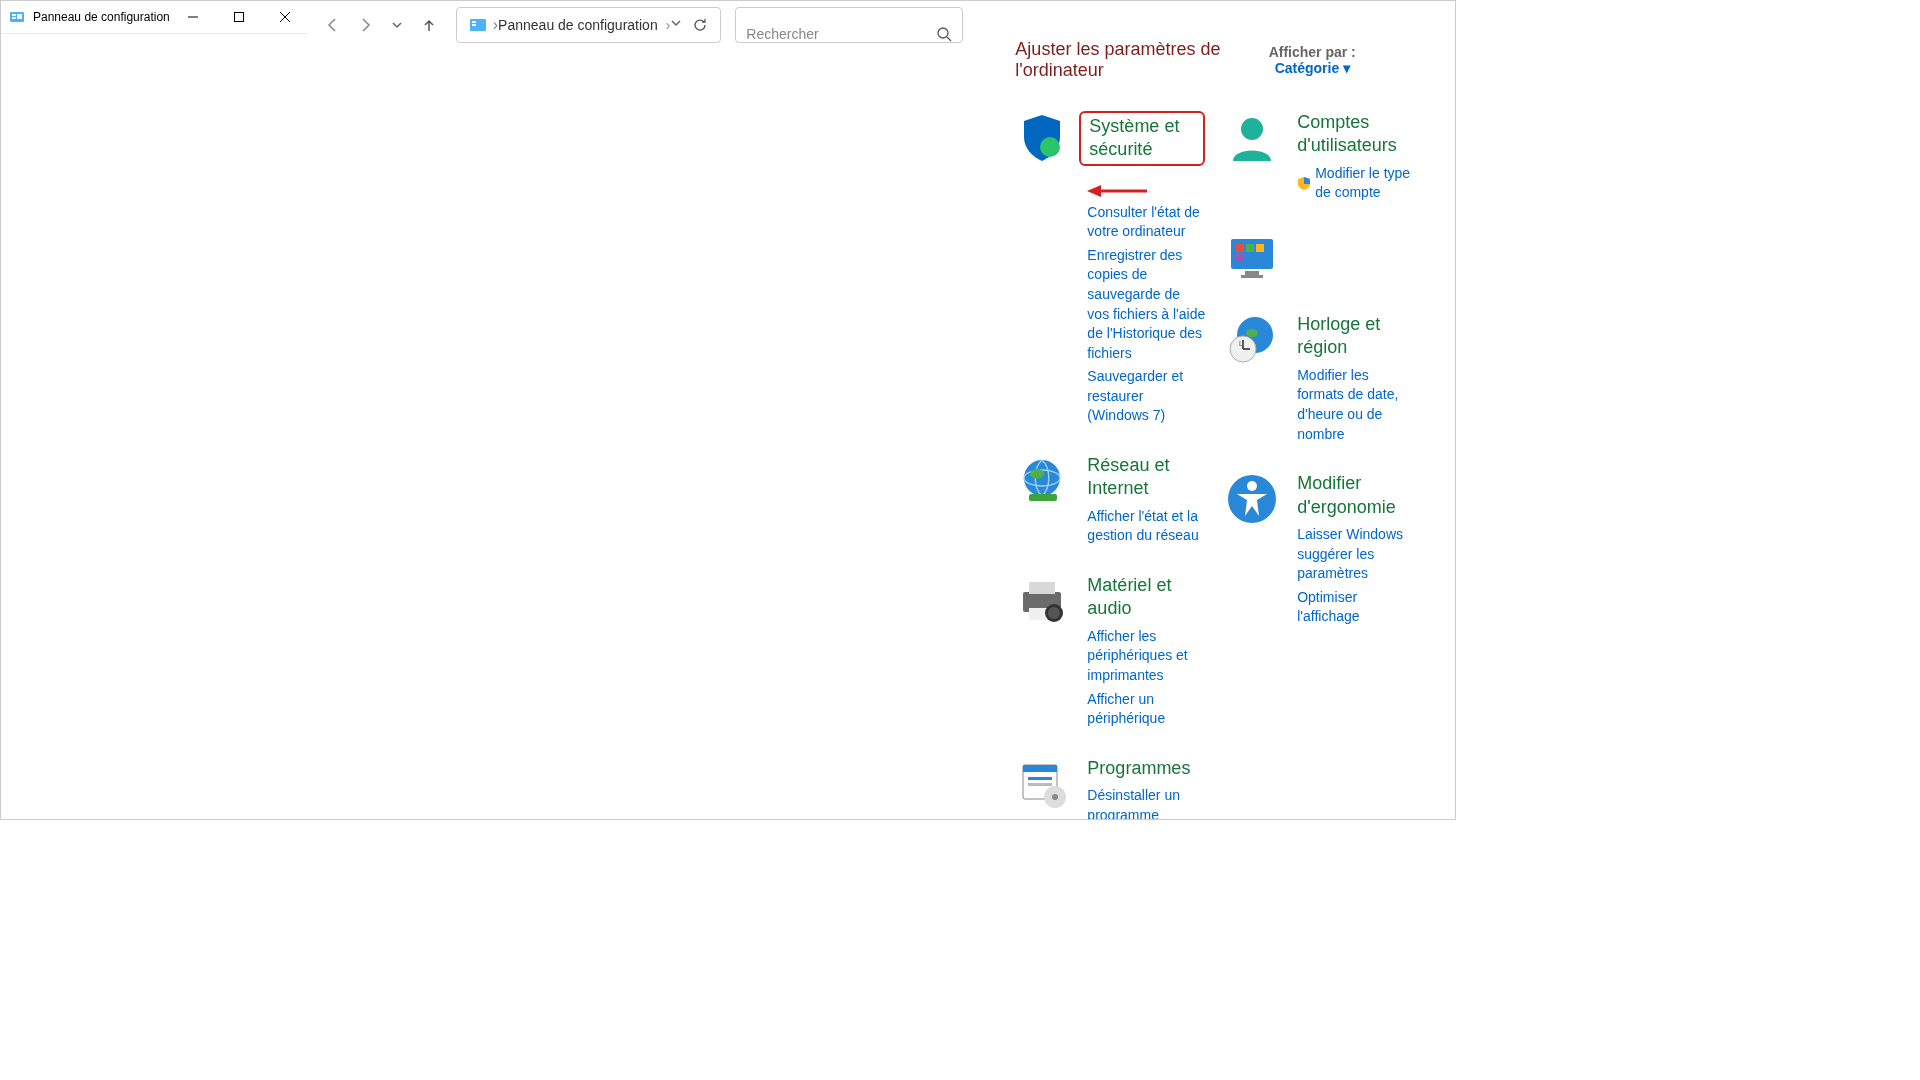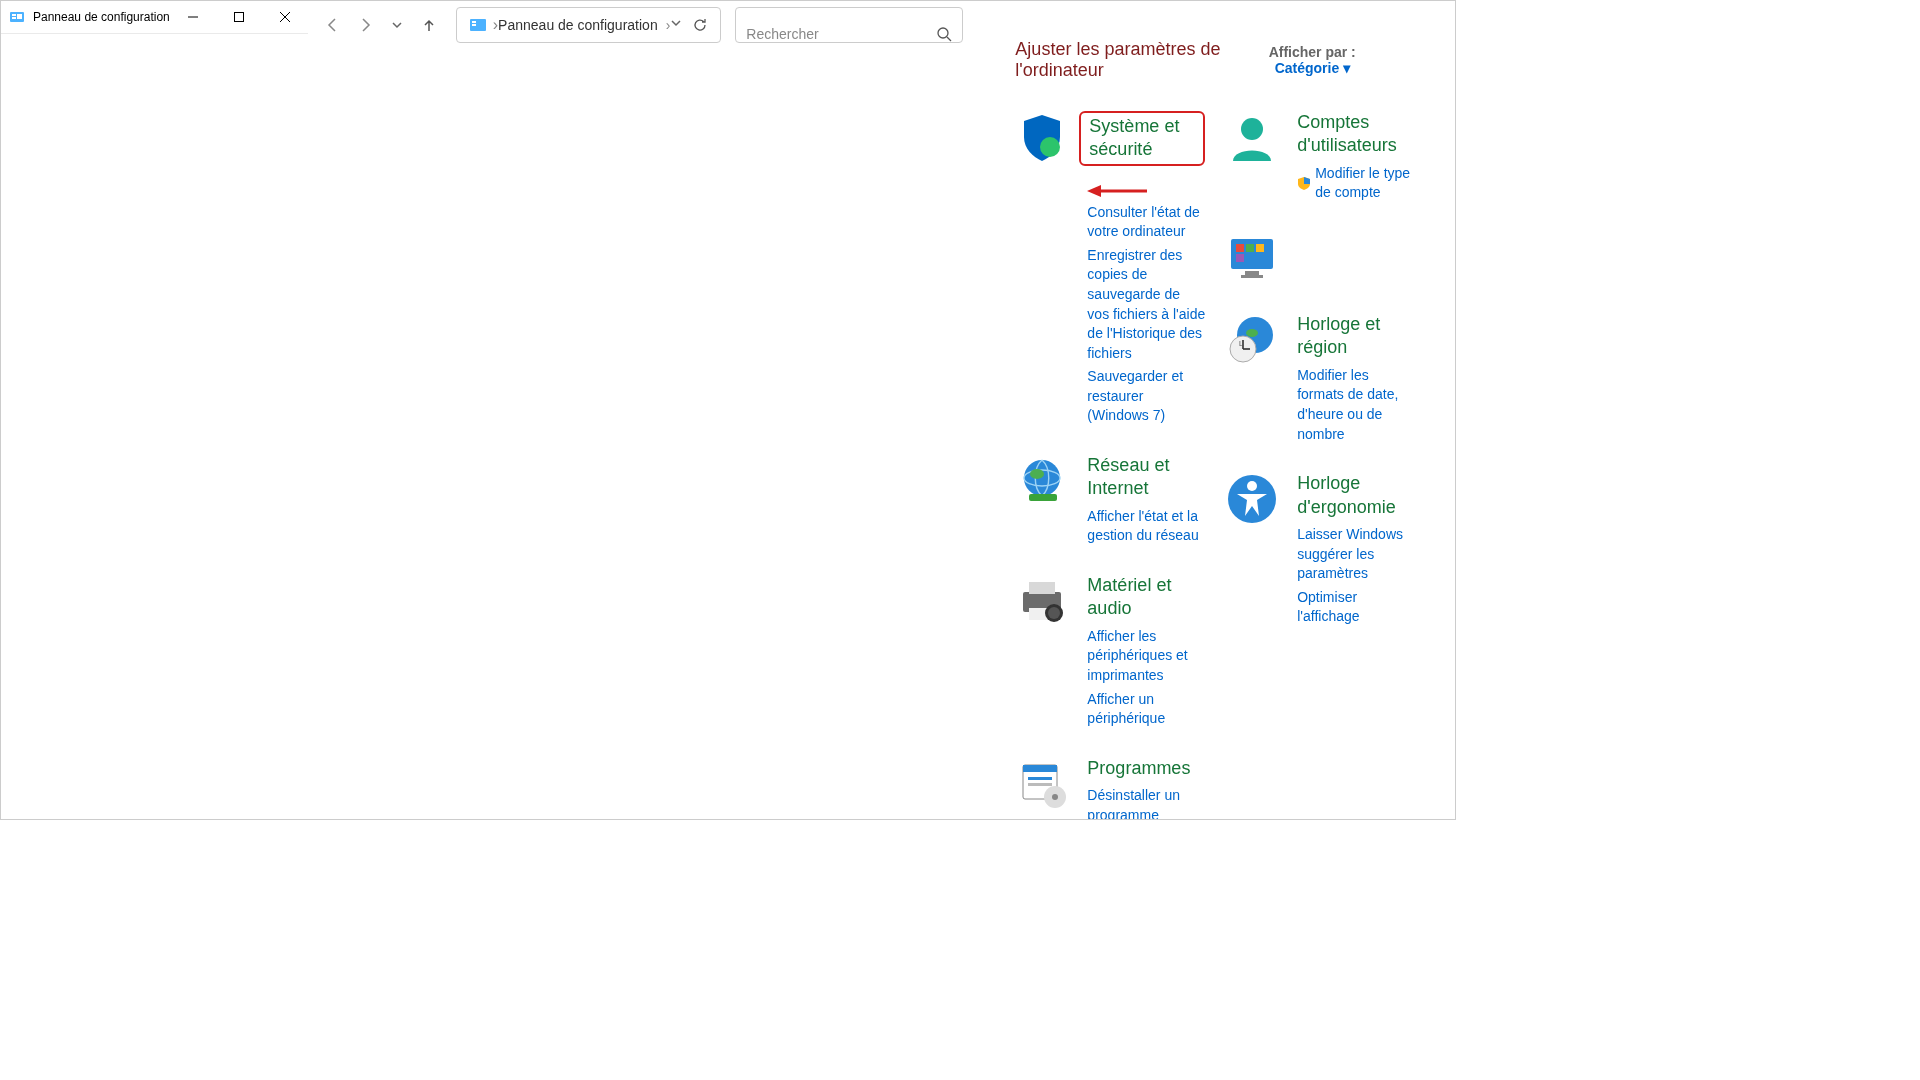--- a/index.html
+++ b/index.html
@@ -306,21 +306,21 @@
 
         <div class="category">
           <div class="cat-icon">
             <svg viewBox="0 0 54 54">
                 <circle cx="27" cy="27" r="24" fill="#2a88d8"></circle>
                 <circle cx="27" cy="14" r="5" fill="#fff"></circle>
                 <path d="M12 22 L42 22 L32 28 L34 44 L27 34 L20 44 L22 28 Z" fill="#fff"></path>
               </svg>
           </div>
           <div class="cat-body">
-            <span class="cat-title">Horloge d'ergonomie</span>
+            <span class="cat-title">Modifier d'ergonomie</span>
             <div class="cat-links">
               <span class="cat-link">Laisser Windows suggérer les paramètres</span>
               <span class="cat-link">Optimiser l'affichage</span>
             </div>
           </div>
         </div>
 
       </div>
     </div>
 

